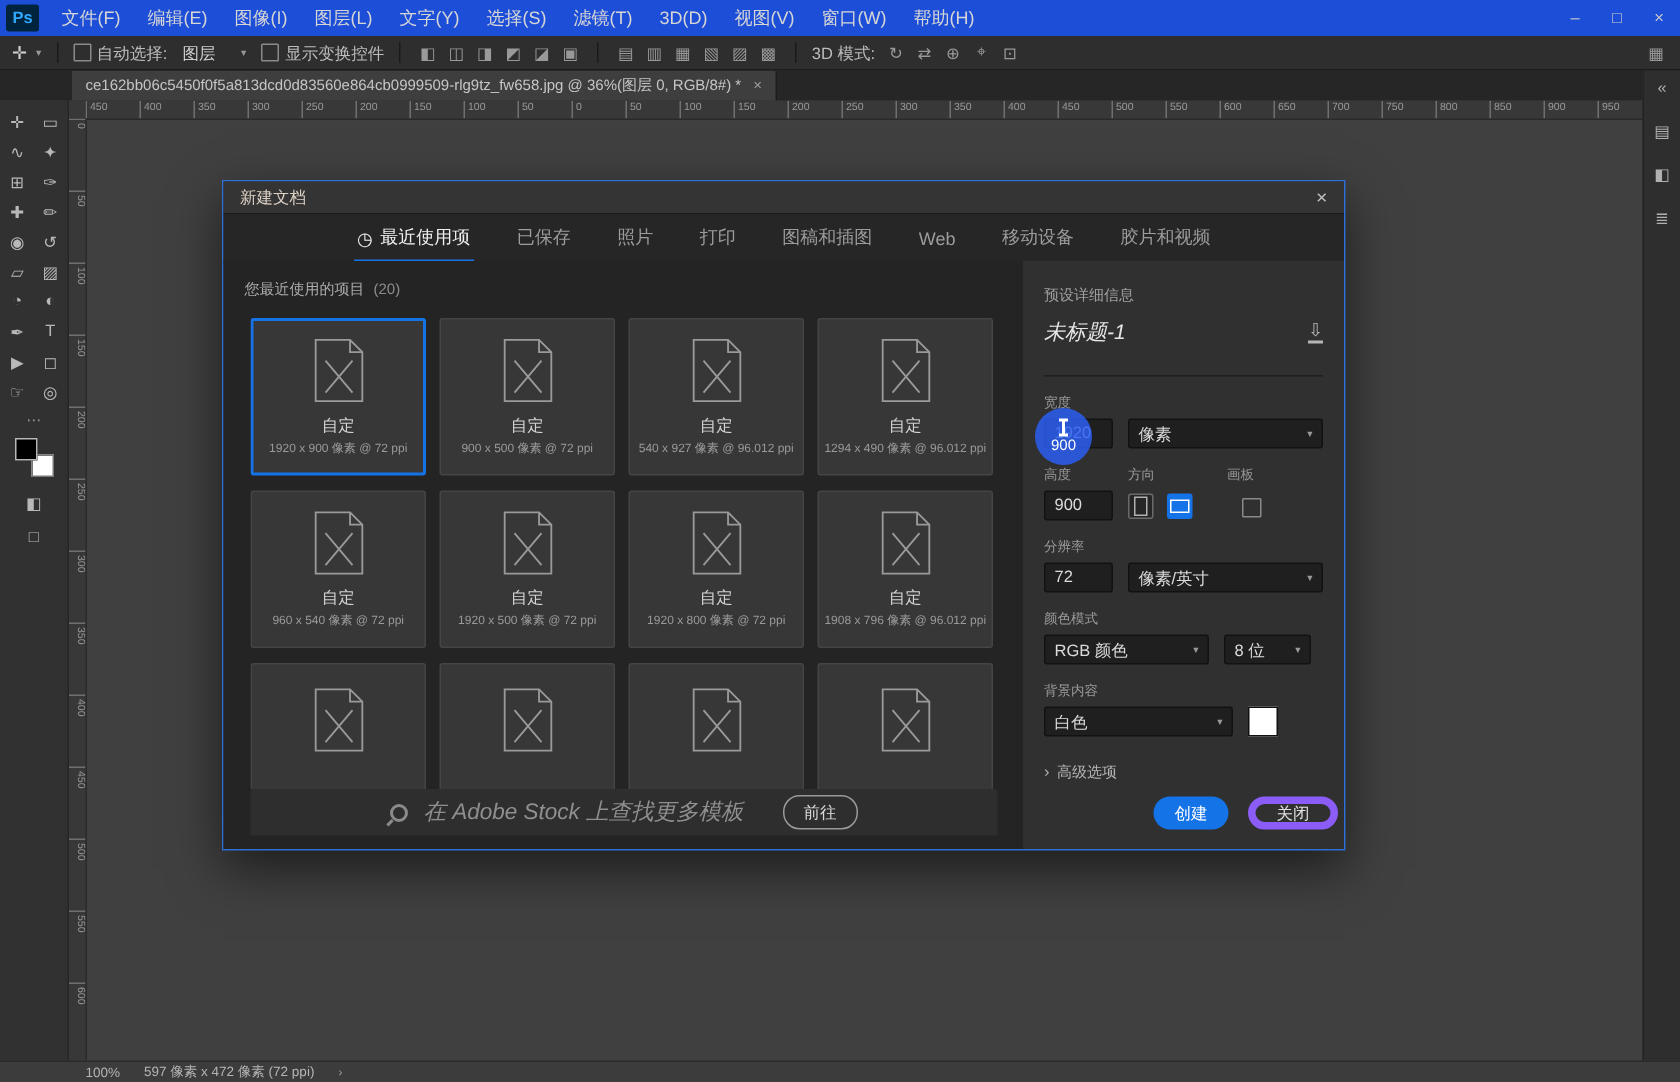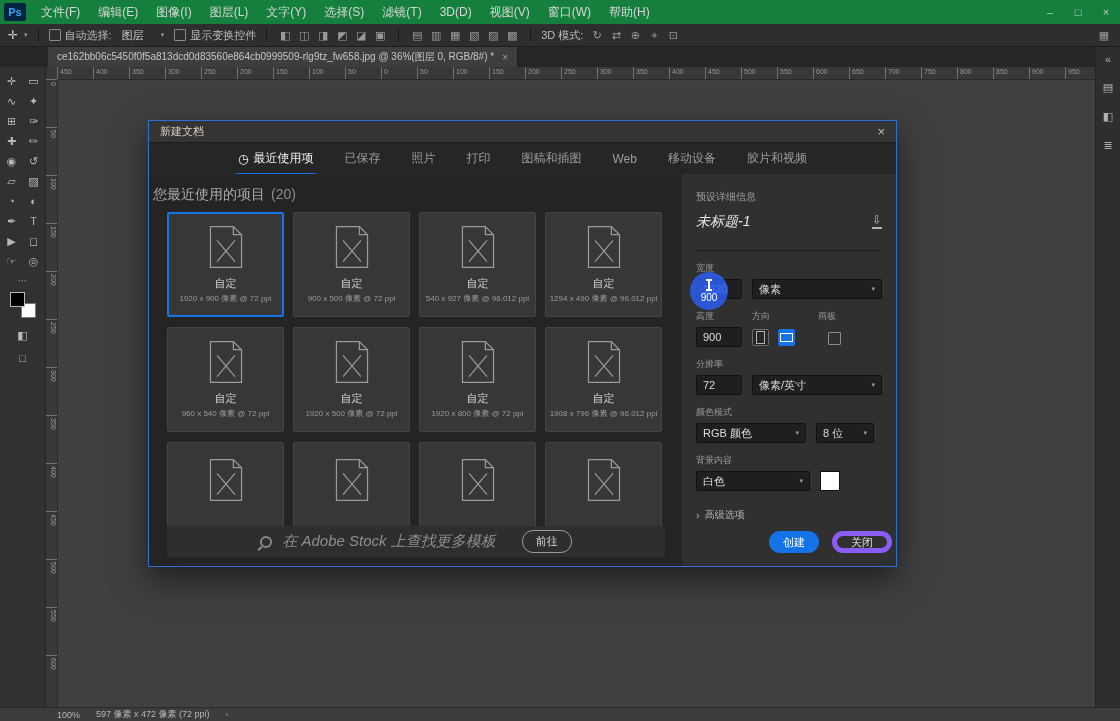--- a/index.html
+++ b/index.html
@@ -3,21 +3,21 @@
 <meta charset="utf-8">
 <style>
   html,body{margin:0;padding:0;}
   body{
     width:1120px;height:721px;position:relative;overflow:hidden;
     background:#404040;
     font-family:"Liberation Sans","DejaVu Sans",sans-serif;
     -webkit-user-select:none;user-select:none;
   }
   
-  .menubar{position:absolute;top:0;left:0;right:0;height:24px;background:#15803d;display:flex;align-items:center;z-index:6;}
+  .menubar{position:absolute;top:0;left:0;right:0;height:24px;background:#1d4ed8;display:flex;align-items:center;z-index:6;}
   .ps-logo{width:22px;height:18px;margin:0 6px 0 4px;background:#00243d;color:#31a8ff;font-weight:bold;font-size:11px;display:flex;align-items:center;justify-content:center;border-radius:2px;}
   .menu-items{display:flex;height:100%;}
   .menu-item{padding:0 9px;font-size:12px;color:#d6d6d6;display:flex;align-items:center;white-space:nowrap;}
   .win-controls{margin-left:auto;display:flex;}
   .winctl{width:28px;height:24px;color:#c9c9c9;display:flex;align-items:center;justify-content:center;font-size:11px;}
   
   .optbar{position:absolute;top:24px;left:0;right:0;height:22px;background:#2e2e2e;border-bottom:1px solid #1c1c1c;display:flex;align-items:center;font-size:11px;color:#bcbcbc;padding:0 8px;gap:6px;z-index:5;}
   .opt-sep{width:1px;height:14px;background:#1a1a1a;margin:0 4px;flex:0 0 auto;}
   .cb{width:10px;height:10px;border:1px solid #8a8a8a;border-radius:1px;display:inline-block;margin-right:4px;flex:0 0 auto;}
   .opt-label{display:flex;align-items:center;white-space:nowrap;}
@@ -55,21 +55,21 @@
   
   .dialog{position:absolute;left:148px;top:120px;width:749px;height:447px;background:#262626;border:1px solid #2f6fd6;box-shadow:0 12px 32px rgba(0,0,0,.55);z-index:10;box-sizing:border-box;}
   .dlg-title{height:21px;background:#343434;border-bottom:1px solid #1b1b1b;display:flex;align-items:center;padding:0 11px;font-size:11px;color:#dcd0c4;}
   .dlg-close{margin-left:auto;color:#c0c0c0;font-size:13px;line-height:1;}
   .dlg-tabs{height:31px;display:flex;align-items:center;justify-content:center;gap:26px;border-bottom:1px solid #1b1b1b;background:#262626;}
   .dtab{color:#9c9c9c;font-size:12px;height:100%;display:flex;align-items:center;gap:5px;position:relative;white-space:nowrap;}
   .dtab.active{color:#f0f0f0;}
   .dtab.active::after{content:"";position:absolute;bottom:-1px;left:-2px;right:-2px;height:2px;background:#1473e6;}
   .dtab-ico{font-size:12px;}
   .dlg-left{position:absolute;top:53px;left:0;width:535px;bottom:0;background:#242424;}
-  .recent-hdr{position:absolute;top:12px;left:4px;font-size:14px;color:#ababab;}
+  .recent-hdr{position:absolute;top:12px;left:14px;font-size:10px;color:#ababab;}
   .recent-hdr .cnt{margin-left:6px;color:#8d8d8d;}
   .cards{position:absolute;top:38px;left:18px;width:500px;height:314px;overflow:hidden;display:grid;grid-template-columns:repeat(4,117px);grid-auto-rows:105px;gap:10px 9px;}
   .card{background:#373737;border:1px solid #454545;border-radius:2px;display:flex;flex-direction:column;align-items:center;justify-content:center;gap:2px;box-sizing:border-box;}
   .card.selected{border:2px solid #1473e6;}
   .card-ico{width:36px;height:44px;margin-bottom:5px;flex:0 0 auto;}
   .card-name{font-size:11px;color:#d2d2d2;min-height:12px;}
   .card-spec{font-size:8px;color:#9a9a9a;min-height:9px;}
   .searchbar{position:absolute;left:18px;right:19px;top:352px;height:31px;background:#2e2e2e;border-radius:2px;display:flex;align-items:center;justify-content:center;gap:10px;}
   .mag{width:8px;height:8px;border:2px solid #8a8a8a;border-radius:50%;position:relative;flex:0 0 auto;}
   .mag::after{content:"";position:absolute;width:2px;height:5px;background:#8a8a8a;transform:rotate(45deg);left:-3px;top:8px;}
@@ -509,21 +509,21 @@
           <span class="chev">▾</span>
         </span>
       <span class="field" style="width:58px;">
           <span>8 位</span>
           <span class="chev">▾</span>
         </span>
     </div>
 
     <div class="pd-label">背景内容</div>
     <div class="row">
-      <span class="field" style="width:114px;">
+      <span class="field" style="width:126px;">
           <span>白色</span>
           <span class="chev">▾</span>
         </span>
       <span class="swatch-white"></span>
     </div>
 
     <div class="advanced">
       <span class="adv-chev">›</span>
       <span>高级选项</span>
     </div>

